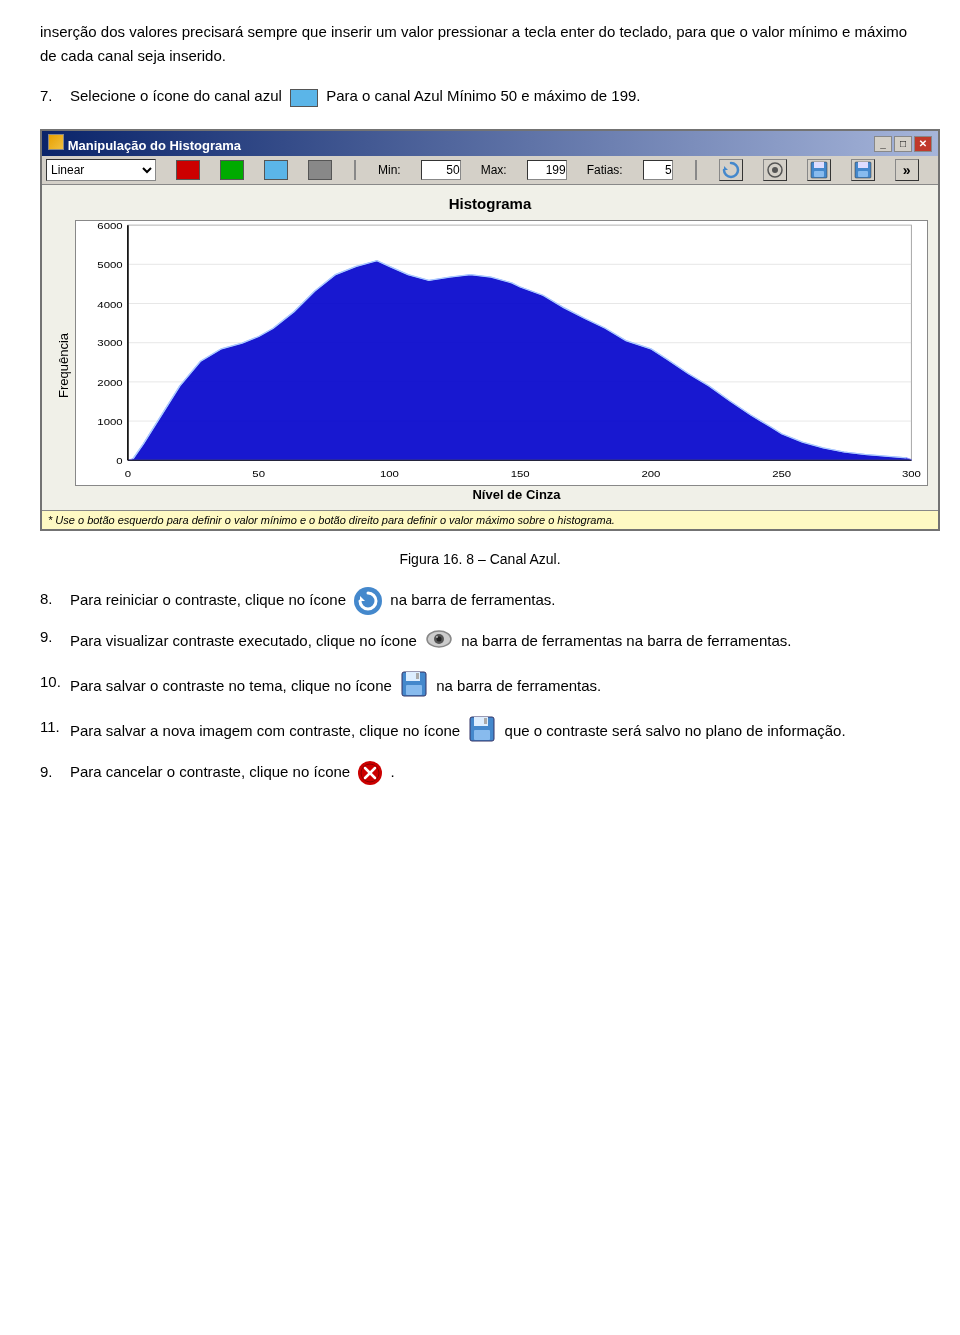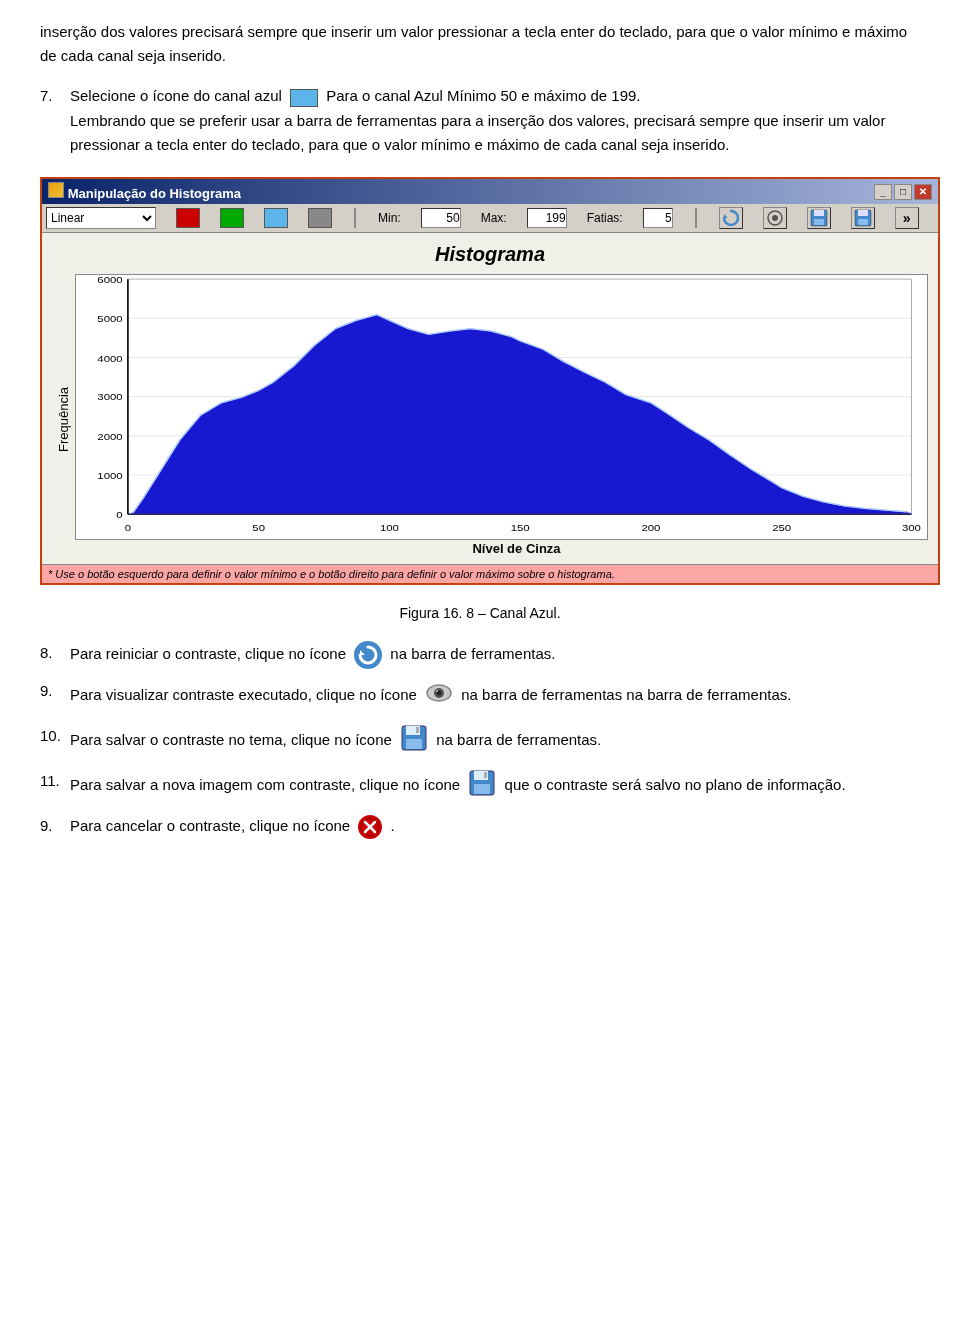--- a/index.html
+++ b/index.html
@@ -22,21 +22,21 @@
     }
     .numbered-item .num {
       min-width: 30px;
       font-weight: normal;
     }
     .numbered-item .content {
       flex: 1;
     }
     
     .window {
-      border: 2px solid #c2410c;
+      border: 2px solid #737373;
       background: #d4d0c8;
       margin: 20px auto;
       width: 900px;
     }
     .window-titlebar {
       background: linear-gradient(to right, #0a246a, #a6b5da);
       color: #fff;
       font-weight: bold;
       font-size: 13px;
       padding: 3px 6px;
@@ -119,23 +119,22 @@
       cursor: pointer;
       font-size: 11px;
     }
     .chart-area {
       background: #f0f0e8;
       padding: 10px 10px 0 10px;
     }
     .chart-title {
       text-align: center;
       font-weight: bold;
-      font-size: 20px;
+      font-size: 15px;
       margin-bottom: 8px;
-      font-style: italic;
     }
     .chart-container {
       display: flex;
       align-items: stretch;
     }
     .y-axis-label {
       writing-mode: vertical-rl;
       transform: rotate(180deg);
       font-size: 13px;
       text-align: center;
@@ -155,21 +154,21 @@
     }
     .x-axis-label {
       text-align: center;
       font-size: 13px;
       font-weight: bold;
       margin-top: 1px;
       margin-bottom: 8px;
       margin-left: 30px;
     }
     .statusbar {
-      background: #fca5a5;
+      background: #fef9c3;
       border-top: 1px solid #888;
       font-size: 11px;
       padding: 3px 6px;
       font-style: italic;
     }
     .figure-caption {
       text-align: center;
       font-weight: normal;
       font-size: 14px;
       margin: 14px 0 20px 0;
@@ -218,21 +217,20 @@
   <div class="content">
     <span>Selecione o ícone do canal azul</span>
     
     <span class="inline-icon">
       <svg width="28" height="18" style="vertical-align:middle;border:1px solid #555;">
         <rect width="28" height="18" fill="#5bb5e8"></rect>
       </svg>
     </span>
     <span>Para o canal Azul Mínimo 50 e máximo de 199.</span>
     <br>
-    <span>Lembrando que se preferir usar a barra de ferramentas para a inserção dos valores, precisará sempre que inserir um valor pressionar a tecla enter do teclado, para que o valor mínimo e máximo de cada canal seja inserido.</span>
   </div>
 </div>
 
 <div class="window">
 
   <div class="window-titlebar">
     <div class="titlebar-left">
       <span class="titlebar-icon" style="background:linear-gradient(135deg,#e8a000,#f0c040);"></span>
       <span style="font-size:13px;font-weight:bold;">Manipulação do Histograma</span>
     </div>

